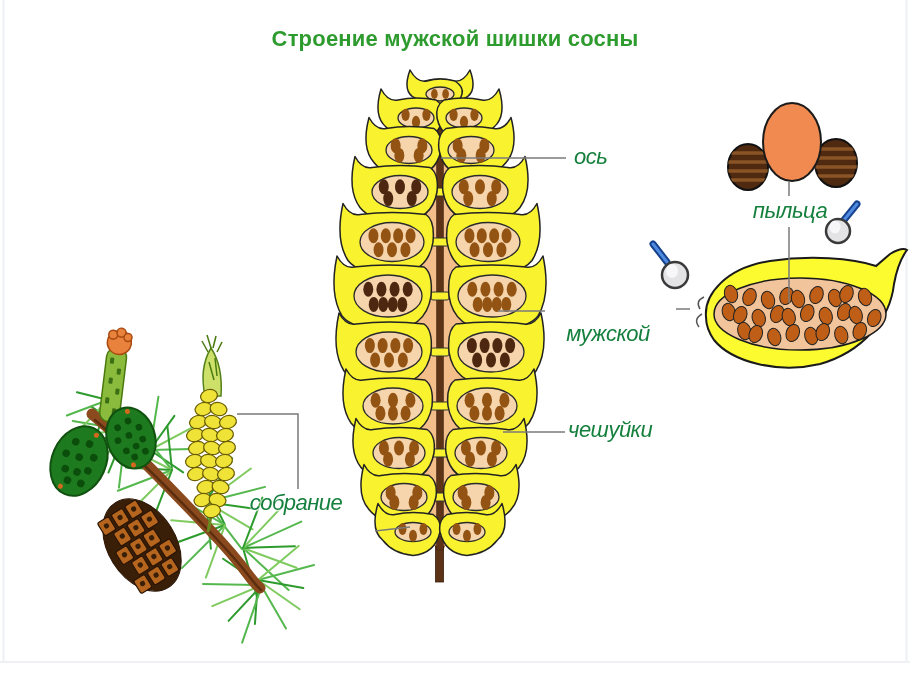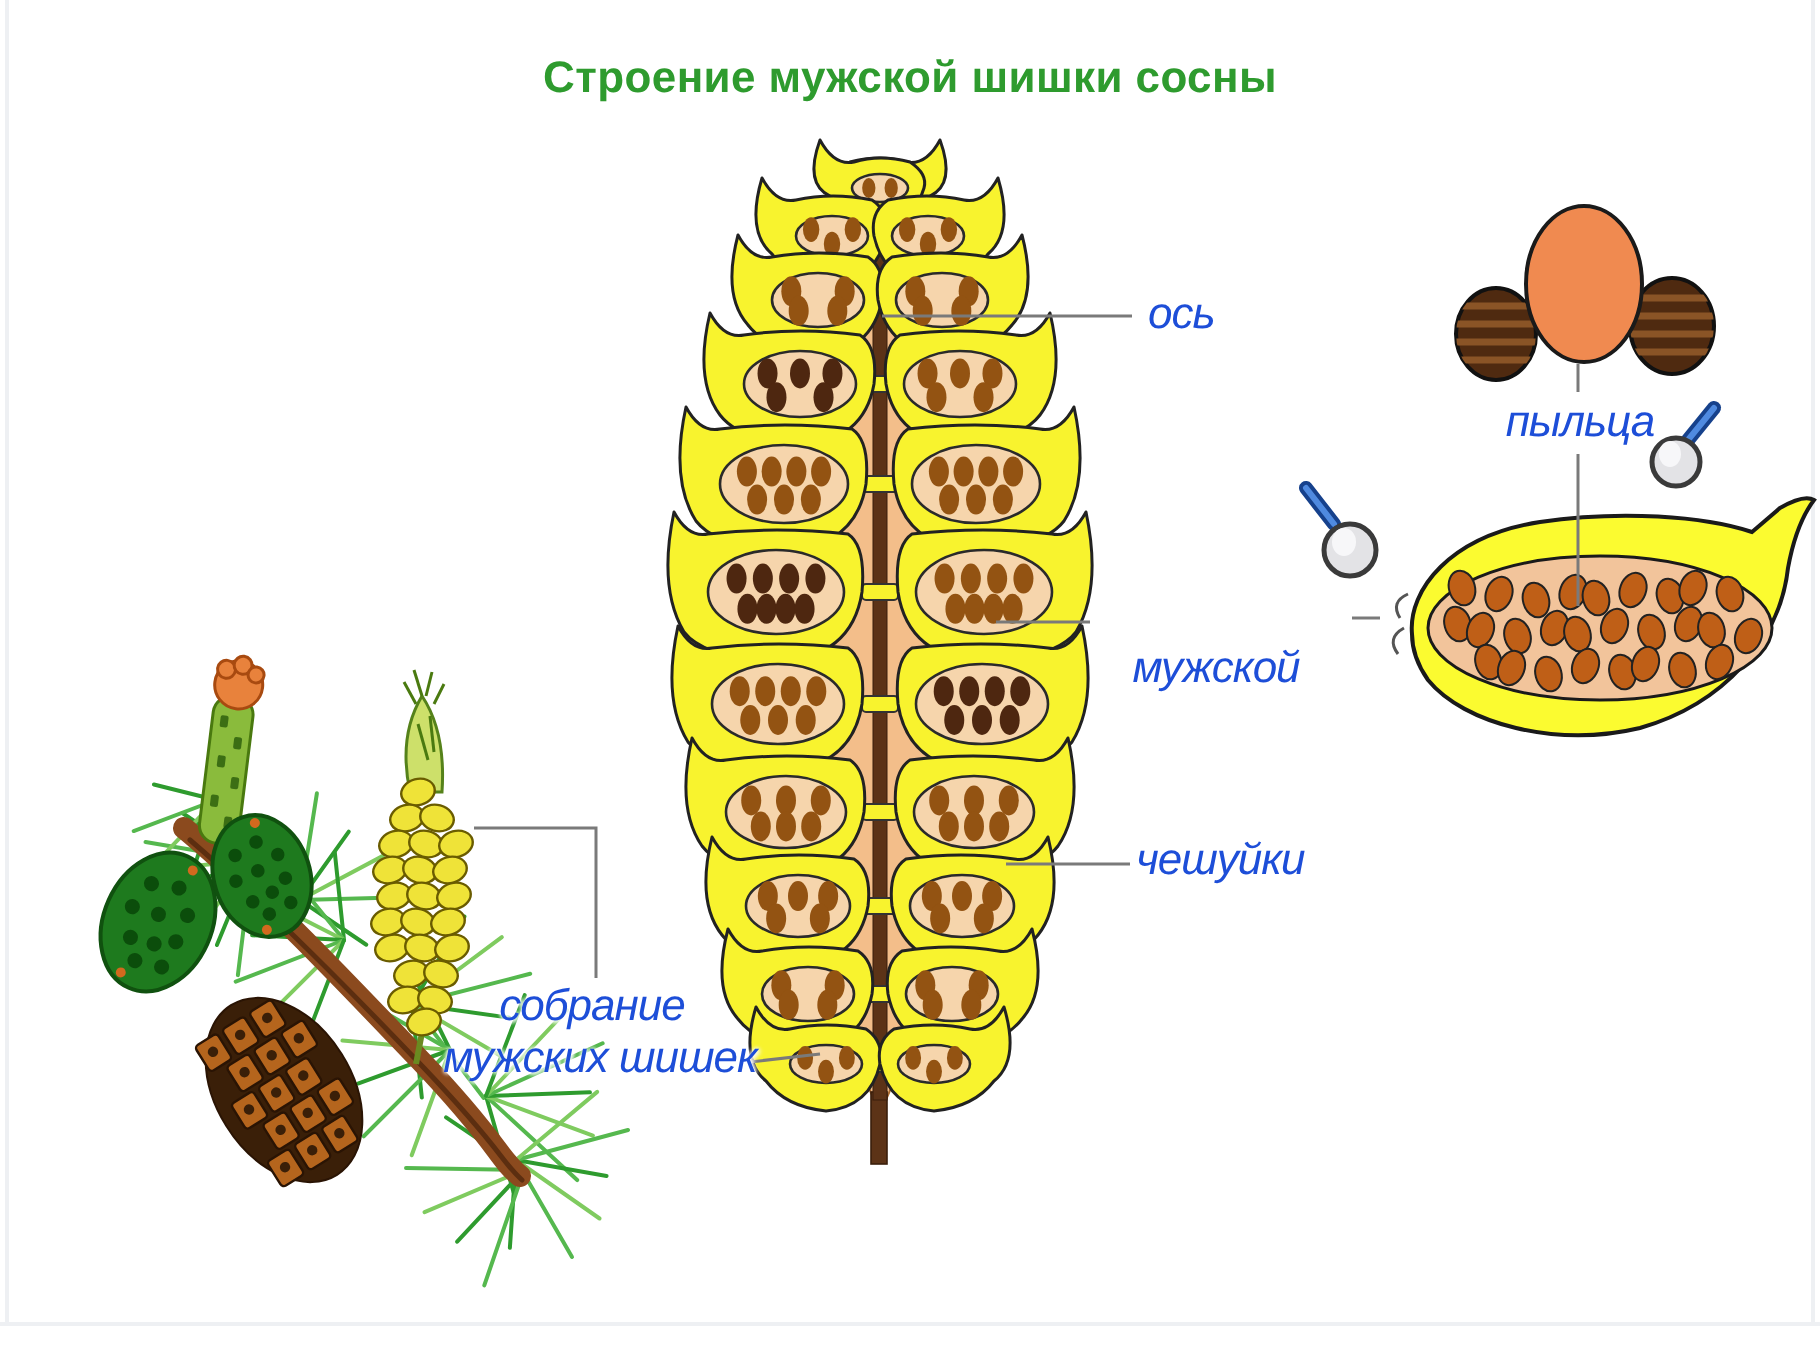--- a/index.html
+++ b/index.html
@@ -2,21 +2,21 @@
 <html><head>
 <meta charset="utf-8">
 <style>
   html,body{margin:0;padding:0;background:#fff}
   body{width:910px;height:683px;overflow:hidden;font-family:"Liberation Sans",sans-serif}
   .stage{position:relative;width:910px;height:533px;background:#fff}
   svg.canvas{position:absolute;left:0;top:0}
   .title{position:absolute;top:26px;left:0;width:910px;text-align:center;
          font:bold 22px "Liberation Sans",sans-serif;letter-spacing:.2px;z-index:3}
   .lbl{position:absolute;font:italic 22px "Liberation Sans",sans-serif;letter-spacing:-.5px;
-       color:#1d4ed8;white-space:nowrap;z-index:3;
+       color:#15803d;white-space:nowrap;z-index:3;
        text-shadow:0 0 2px #fff,0 0 2px #fff,1px 1px 2px #fff}
   .ctr{transform:translateX(-50%)}
 </style>
 </head>
 <body>
 
 <div class="stage">
 
   <div class="title" style="color: rgb(46, 155, 46);">Строение мужской шишки сосны</div>
 
@@ -630,14 +630,13 @@
       <circle r="12" fill="#E3E3E6" stroke="#3a3a3a" stroke-width="2.5"></circle>
       <ellipse cx="-3" cy="-4" rx="5.5" ry="6.5" fill="#F7F7F9"></ellipse>
     </g>
   </svg>
 
   <div class="lbl" style="left:574px;top:144px">ось</div>
   <div class="lbl ctr" style="left:608px;top:321px">мужской</div>
   <div class="lbl" style="left:568px;top:417px">чешуйки</div>
   <div class="lbl ctr" style="left:790px;top:198px">пыльца</div>
   <div class="lbl ctr" style="left:296px;top:490px">собрание</div>
-  <div class="lbl ctr" style="left:300px;top:516px">мужских шишек</div>
 </div>
 
 </body></html>

